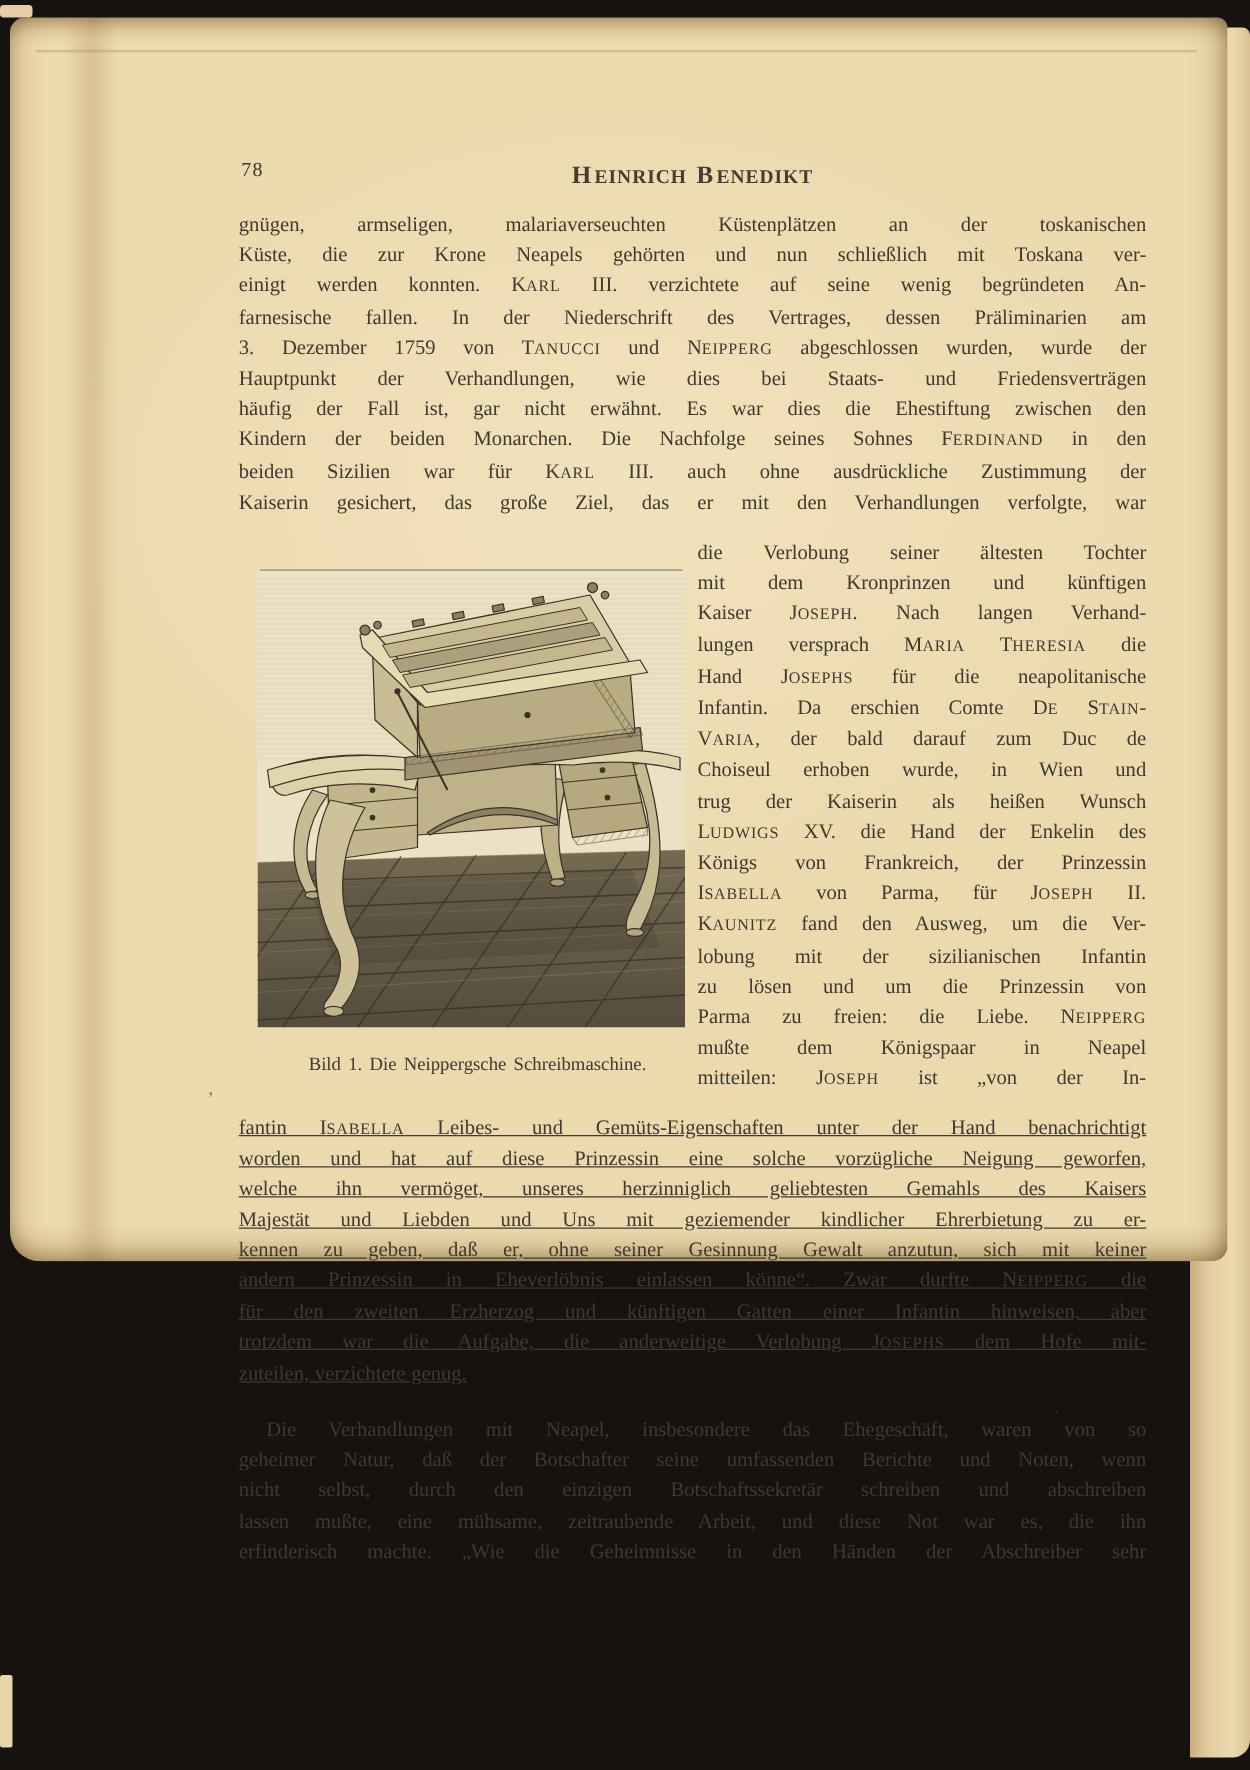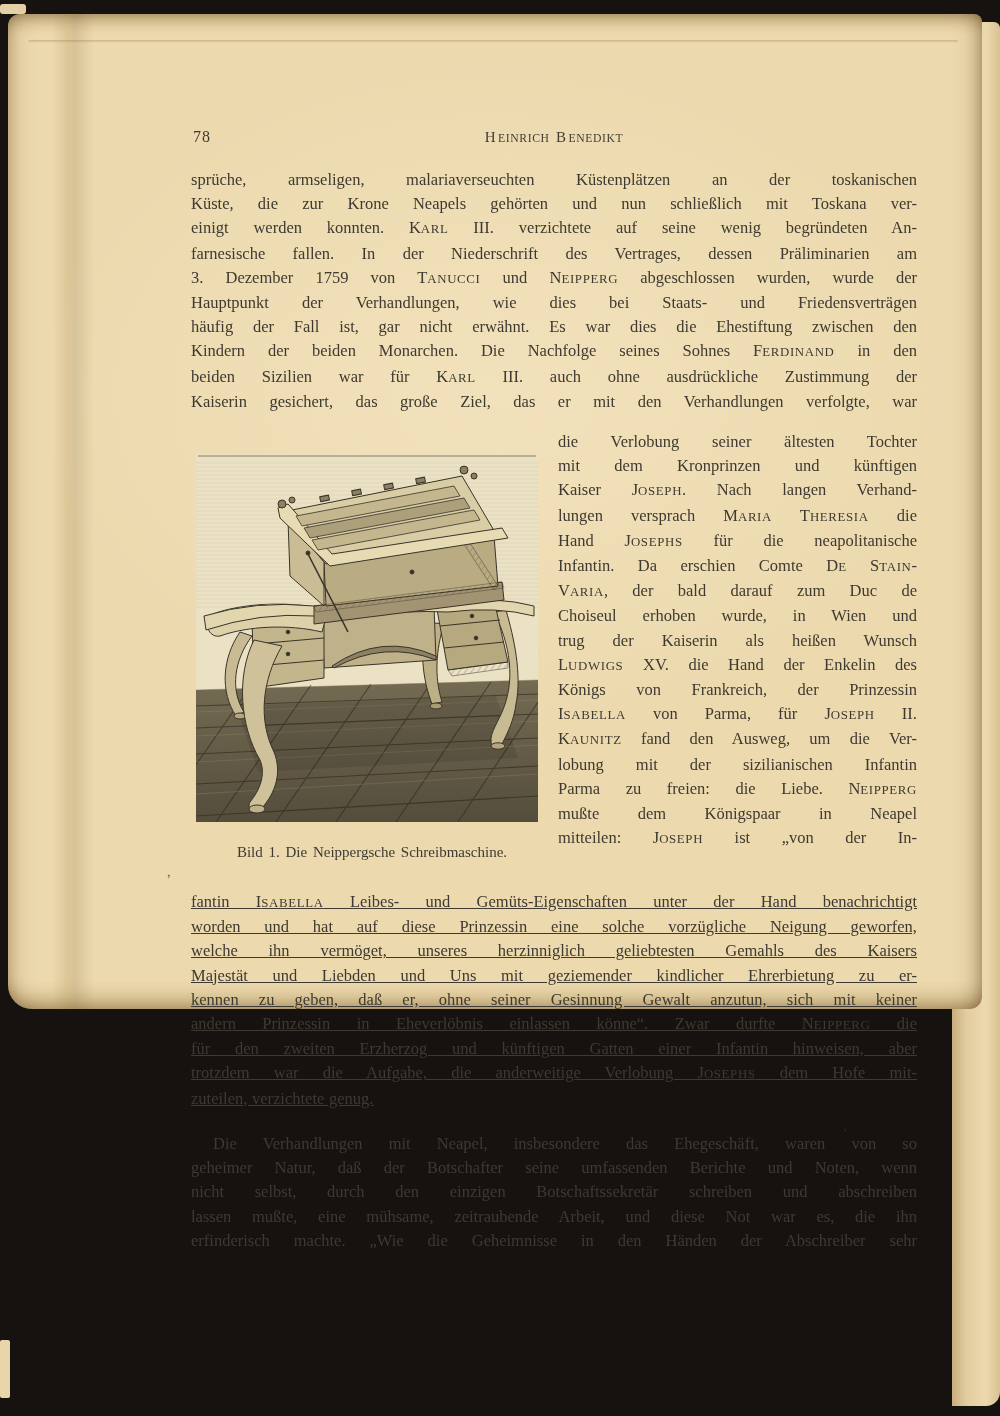--- a/index.html
+++ b/index.html
@@ -38,33 +38,33 @@
     position:absolute;left:20px;top:26px;width:930px;height:3px;
     background:linear-gradient(180deg,rgba(120,85,30,.28),rgba(120,85,30,0));
     border-radius:2px;
   }
   
   .content{position:absolute;left:183px;top:0;width:726px;height:1416px;color:#3e3a31;}
   .header{position:absolute;left:0;top:114px;width:726px;height:22px;font-size:16px;}
   .pagenum{position:absolute;left:2px;top:0;letter-spacing:1px;}
   .running-title{
     position:absolute;left:0;top:1px;width:100%;text-align:center;
-    font-size:15px;letter-spacing:2.6px;color:#433d33;
+    font-size:20px;letter-spacing:2.6px;color:#433d33;font-weight:bold;
   }
   .sc{font-size:.78em;letter-spacing:.05em;}
   .lines{position:absolute;font-size:16.5px;line-height:24.2px;word-spacing:.5px;}
   .lines div{text-align:justify;text-align-last:justify;white-space:nowrap0;}
   .lines div.tal-left{text-align-last:left;}
   .lines div.indent{text-indent:22px;}
   .p1{left:0;top:154px;width:726px;}
   .rcol{left:367px;top:416px;width:359px;}
   .fcont{left:0;top:876px;width:726px;text-decoration:underline;}
   .p2{left:0;top:1118px;width:726px;}
   
-  .figure{position:absolute;left:5px;top:440px;width:352px;}
+  .figure{position:absolute;left:15px;top:440px;width:352px;}
   .figure svg{display:block;}
   .caption{
     position:absolute;left:-8px;top:388px;width:368px;text-align:center;
     font-size:15px;line-height:20px;color:#3e3a31;word-spacing:2px;
   }
   .stray{position:absolute;color:rgba(70,62,48,.8);font-size:14px;}
   .stray.m1{left:-24px;top:858px;transform:rotate(-10deg);}
   .stray.m2{left:652px;top:1112px;font-size:12px;color:rgba(70,62,48,.65);}
 </style>
 </head>
@@ -79,21 +79,21 @@
   <div class="top-ridge"></div>
 
   <div class="content">
 
     <div class="header">
       <span class="pagenum">78</span>
       <span class="running-title">H<span class="sc">EINRICH</span> B<span class="sc">ENEDIKT</span></span>
     </div>
 
     <div class="lines p1">
-      <div>sprüche, armseligen, malariaverseuchten Küstenplätzen an der toskanischen</div>
+      <div>gnügen, armseligen, malariaverseuchten Küstenplätzen an der toskanischen</div>
       <div>Küste, die zur Krone Neapels gehörten und nun schließlich mit Toskana ver-</div>
       <div>einigt werden konnten. K<span class="sc">ARL</span> III. verzichtete auf seine wenig begründeten An-</div>
       <div>farnesische fallen. In der Niederschrift des Vertrages, dessen Präliminarien am</div>
       <div>3. Dezember 1759 von T<span class="sc">ANUCCI</span> und N<span class="sc">EIPPERG</span> abgeschlossen wurden, wurde der</div>
       <div>Hauptpunkt der Verhandlungen, wie dies bei Staats- und Friedensverträgen</div>
       <div>häufig der Fall ist, gar nicht erwähnt. Es war dies die Ehestiftung zwischen den</div>
       <div>Kindern der beiden Monarchen. Die Nachfolge seines Sohnes F<span class="sc">ERDINAND</span> in den</div>
       <div>beiden Sizilien war für K<span class="sc">ARL</span> III. auch ohne ausdrückliche Zustimmung der</div>
       <div>Kaiserin gesichert, das große Ziel, das er mit den Verhandlungen verfolgte, war</div>
     </div>
@@ -213,20 +213,21 @@
       <div>Hand J<span class="sc">OSEPHS</span> für die neapolitanische</div>
       <div>Infantin. Da erschien Comte D<span class="sc">E</span> S<span class="sc">TAIN</span>-</div>
       <div>V<span class="sc">ARIA</span>, der bald darauf zum Duc de</div>
       <div>Choiseul erhoben wurde, in Wien und</div>
       <div>trug der Kaiserin als heißen Wunsch</div>
       <div>L<span class="sc">UDWIGS</span> XV. die Hand der Enkelin des</div>
       <div>Königs von Frankreich, der Prinzessin</div>
       <div>I<span class="sc">SABELLA</span> von Parma, für J<span class="sc">OSEPH</span> II.</div>
       <div>K<span class="sc">AUNITZ</span> fand den Ausweg, um die Ver-</div>
       <div>lobung mit der sizilianischen Infantin</div>
+      <div>zu lösen und um die Prinzessin von</div>
       <div>Parma zu freien: die Liebe. N<span class="sc">EIPPERG</span></div>
       <div>mußte dem Königspaar in Neapel</div>
       <div>mitteilen: J<span class="sc">OSEPH</span> ist „von der In-</div>
     </div>
 
     <div class="lines fcont">
       <div>fantin I<span class="sc">SABELLA</span> Leibes- und Gemüts-Eigenschaften unter der Hand benachrichtigt</div>
       <div>worden und hat auf diese Prinzessin eine solche vorzügliche Neigung geworfen,</div>
       <div>welche ihn vermöget, unseres herzinniglich geliebtesten Gemahls des Kaisers</div>
       <div>Majestät und Liebden und Uns mit geziemender kindlicher Ehrerbietung zu er-</div>

